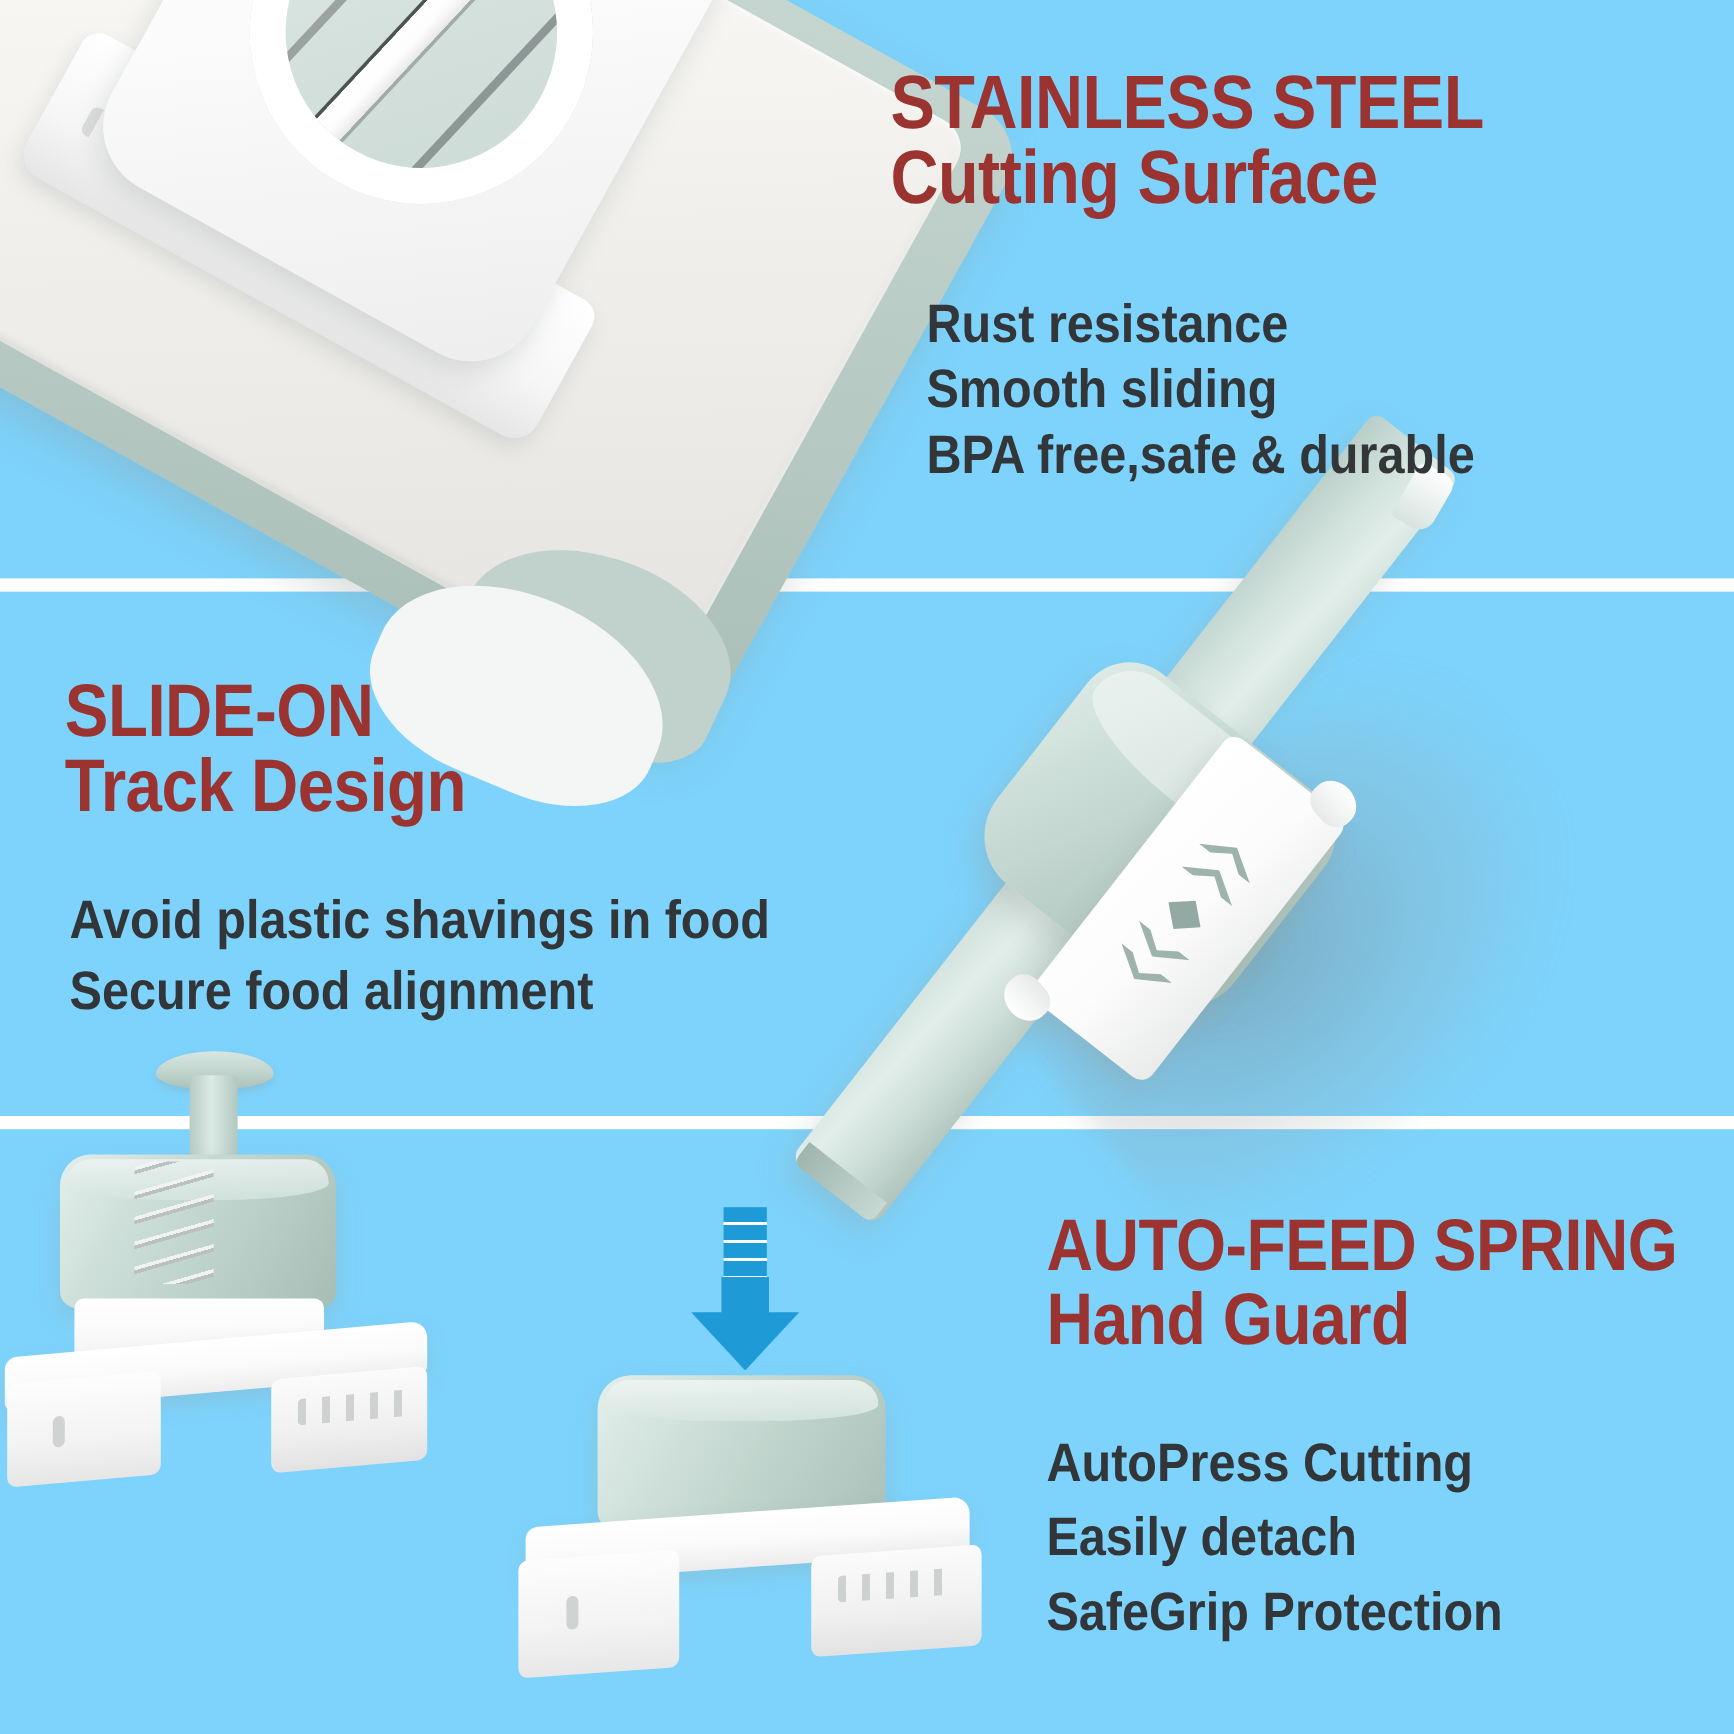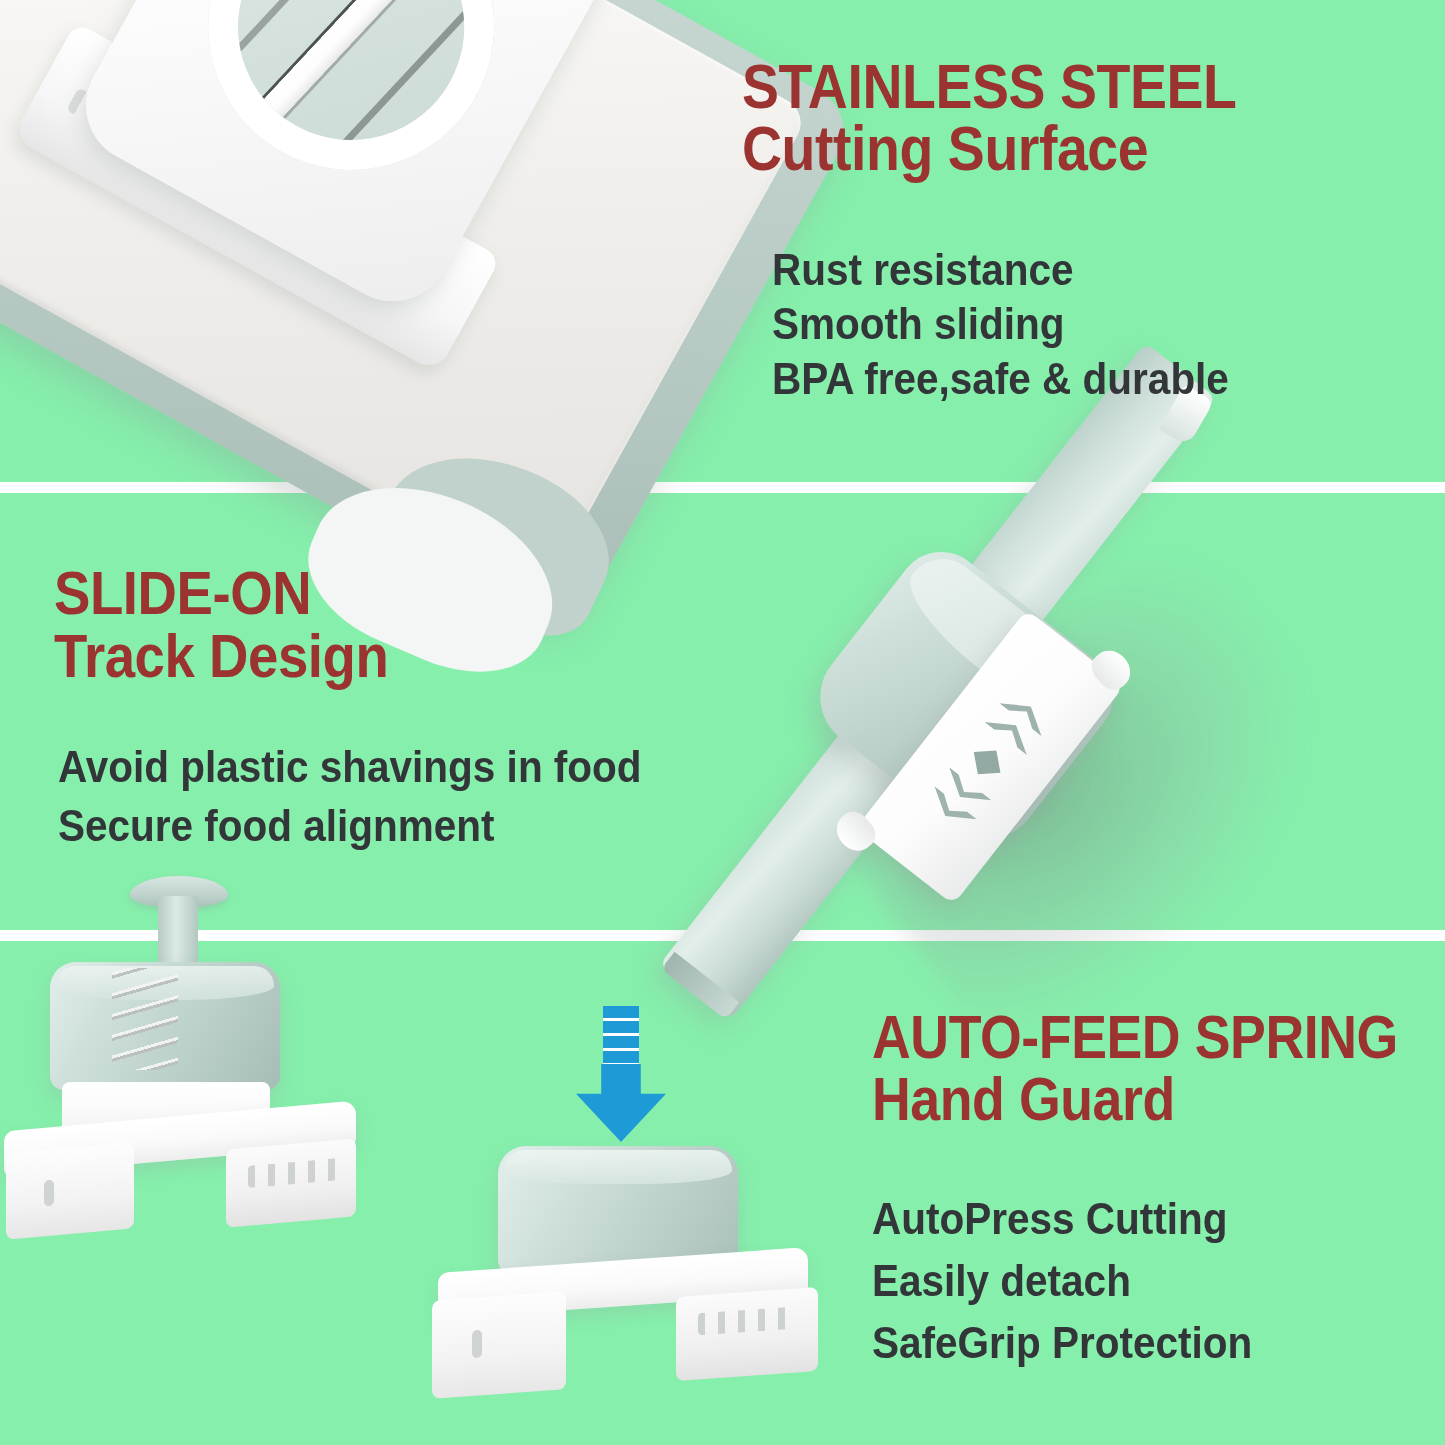--- a/index.html
+++ b/index.html
@@ -6,21 +6,21 @@
   html, body {
     width: 1445px; height: 1445px;
     background: #ffffff;
     font-family: "Liberation Sans", sans-serif;
     overflow: hidden;
   }
 
   #infographic {
     position: relative;
     width: 1445px; height: 1445px;
-    background: #86efac;
+    background: #7dd3fc;
     overflow: hidden;
   }
   .divider {
     position: absolute; left: 0; width: 1445px; height: 11px;
     background: #ffffff; z-index: 6;
   }
   .divider.d1 { top: 482px; }
   .divider.d2 { top: 930px; }
 
   

